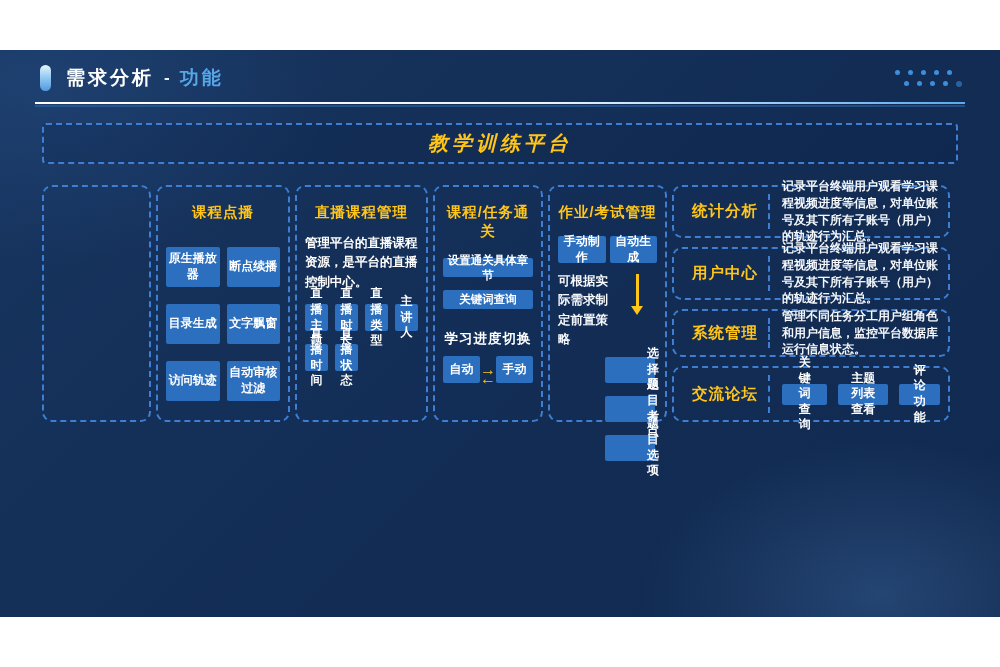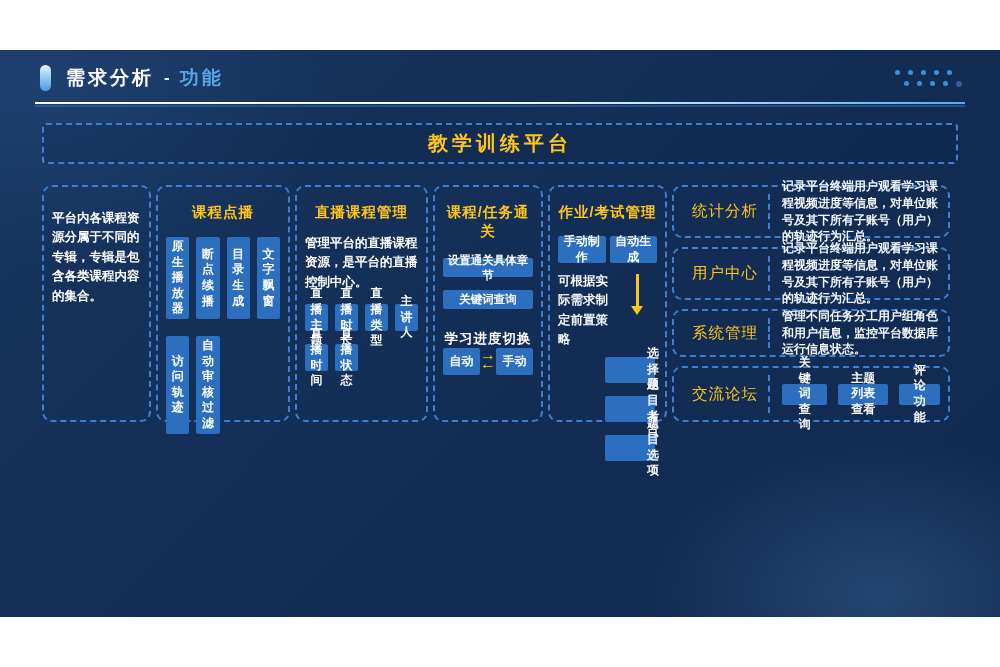--- a/index.html
+++ b/index.html
@@ -31,50 +31,50 @@
     background:linear-gradient(to right,#fdfeff 0%, #eaf4fd 55%, #58aaee 100%);
     box-shadow:0 3px 0 rgba(45,105,175,0.55); }
 
   
   .intro { margin:40px 44px 0 42px; color:#eef4fb; font-size:14px; font-weight:600;
     line-height:1.6; text-indent:2em; letter-spacing:0.3px; }
 
   
   .banner { margin:19px 42px 0; height:41px; border:2px dashed #3e7fd3; border-radius:4px;
     display:flex; align-items:center; justify-content:center; background:rgba(10,30,60,0.15); }
-  .banner span { color:#ffc519; font-size:20px; font-weight:bold; letter-spacing:4px; }
+  .banner span { color:#ffc519; font-size:20px; font-weight:bold; letter-spacing:4px;font-style:italic; }
 
   
   .main { margin:21px 50px 0 42px; display:flex; gap:5px; height:237px; }
   .col { border:2px dashed #3e7fd3; border-radius:10px; padding:6px 8px; }
   .col h3 { color:#ffc519; font-weight:bold; text-align:center; margin-top:10px; letter-spacing:1px; font-size:14px; }
   .col-2 h3, .col-3 h3, .col-4 h3, .col-5 h3 { font-size:14.5px; }
   .col-1 { width:109px; }
   .col-2 { width:134px; }
   .col-3 { width:133px; }
   .col-4 { width:110px; }
   .col-5 { width:119px; }
 
   .col-desc { color:#ffffff; font-weight:bold; font-size:12.5px; line-height:1.55; margin-top:16px; }
   .col-3 .col-desc { margin-top:12px; }
 
   .btn { background:#2b6fbe; color:#ffffff; font-size:12px; font-weight:bold;
     display:flex; align-items:center; justify-content:center; text-align:center;
     border-radius:2px; line-height:1.3; cursor:pointer; }
 
-  .col-2 .btn-grid { display:grid; grid-template-columns:1fr 1fr 1fr 1fr; gap:17px 7px; margin-top:15px; }
+  .col-2 .btn-grid { display:grid; grid-template-columns:1fr 1fr; gap:17px 7px; margin-top:25px; }
   .col-2 .btn { min-height:40px; padding:2px 1px; }
 
   .col-3 .btn-grid { display:grid; grid-template-columns:1fr 1fr 1fr 1fr; gap:13px 7px; margin-top:12px; }
   .col-3 .btn { height:27px; }
 
   .col-4 .btn.wide { height:19px; margin-top:13px; font-size:11.5px; }
   .col-4 .btn.wide.first { margin-top:17px; }
   .toggle-label { color:#ffffff; font-weight:bold; font-size:13.5px; text-align:center; margin-top:21px; letter-spacing:1px; }
-  .toggle-row { display:flex; align-items:flex-start; justify-content:space-between; }
+  .toggle-row { display:flex; align-items:flex-end; justify-content:space-between; margin-top:8px; }
   .toggle-row .btn { width:42px; height:27px; }
   .swap-arrows { display:flex; flex-direction:column; color:#ffc519; font-weight:bold;
     font-size:16px; line-height:9px; padding-top:2px; }
 
   .col-5 .gen-row { display:flex; gap:4px; margin-top:14px; }
   .col-5 .gen-row .btn { flex:1; height:27px; }
   .note-arrow { display:flex; margin-top:9px; }
   .note { width:60%; color:#f4f7fb; font-family:"Liberation Serif", serif; font-weight:bold;
     font-size:12.5px; line-height:1.55; }
   .arrow-zone { width:40%; display:flex; justify-content:center; }
@@ -84,21 +84,21 @@
   .q-buttons { display:flex; flex-direction:column; gap:13px; align-items:flex-end; margin-top:7px; padding-right:2px; }
   .q-buttons .btn { width:50px; height:26px;padding-left:46px; }
 
   
   .right-col { flex:1; display:flex; flex-direction:column; gap:9px; }
   .r-row { border:2px dashed #3e7fd3; border-radius:10px; display:flex; align-items:center; padding:3px 8px; }
   .r-row-1, .r-row-2 { height:53px; }
   .r-row-3 { height:48px; }
   .r-row-4 { height:56px; }
   .r-title { width:86px; flex-shrink:0; text-align:center; color:#ffc519; font-size:15.5px;
-    font-weight:normal; letter-spacing:1px; }
+    font-weight:bold; letter-spacing:1px; }
   .r-divider { width:0; border-left:2px dashed #3e7fd3; align-self:stretch; margin:4px 0; }
   .r-desc { flex:1; padding-left:12px; color:#f4f7fb; font-family:"Liberation Serif", serif;
     font-weight:bold; font-size:12px; line-height:1.4; }
   .forum-buttons { flex:1; padding-left:12px; display:flex; flex-direction:column; gap:7px; }
   .forum-row { display:flex; gap:11px; }
   .forum-row .btn { height:21px; padding:0 11px; font-size:12px; }
 </style>
 </head>
 <body>
 
@@ -130,21 +130,20 @@
     <div class="header-line"></div>
 
 
     <div class="banner">
       <span>教学训练平台</span>
     </div>
 
     <div class="main">
 
       <section class="col col-1">
-        <p class="col-desc">平台内各课程资源分属于不同的专辑，专辑是包含各类课程内容的集合。</p>
       </section>
 
       <section class="col col-2">
         <h3>课程点播</h3>
         <div class="btn-grid">
           <div class="btn">原生播放器</div>
           <div class="btn">断点续播</div>
           <div class="btn">目录生成</div>
           <div class="btn">文字飘窗</div>
           <div class="btn">访问轨迹</div>

